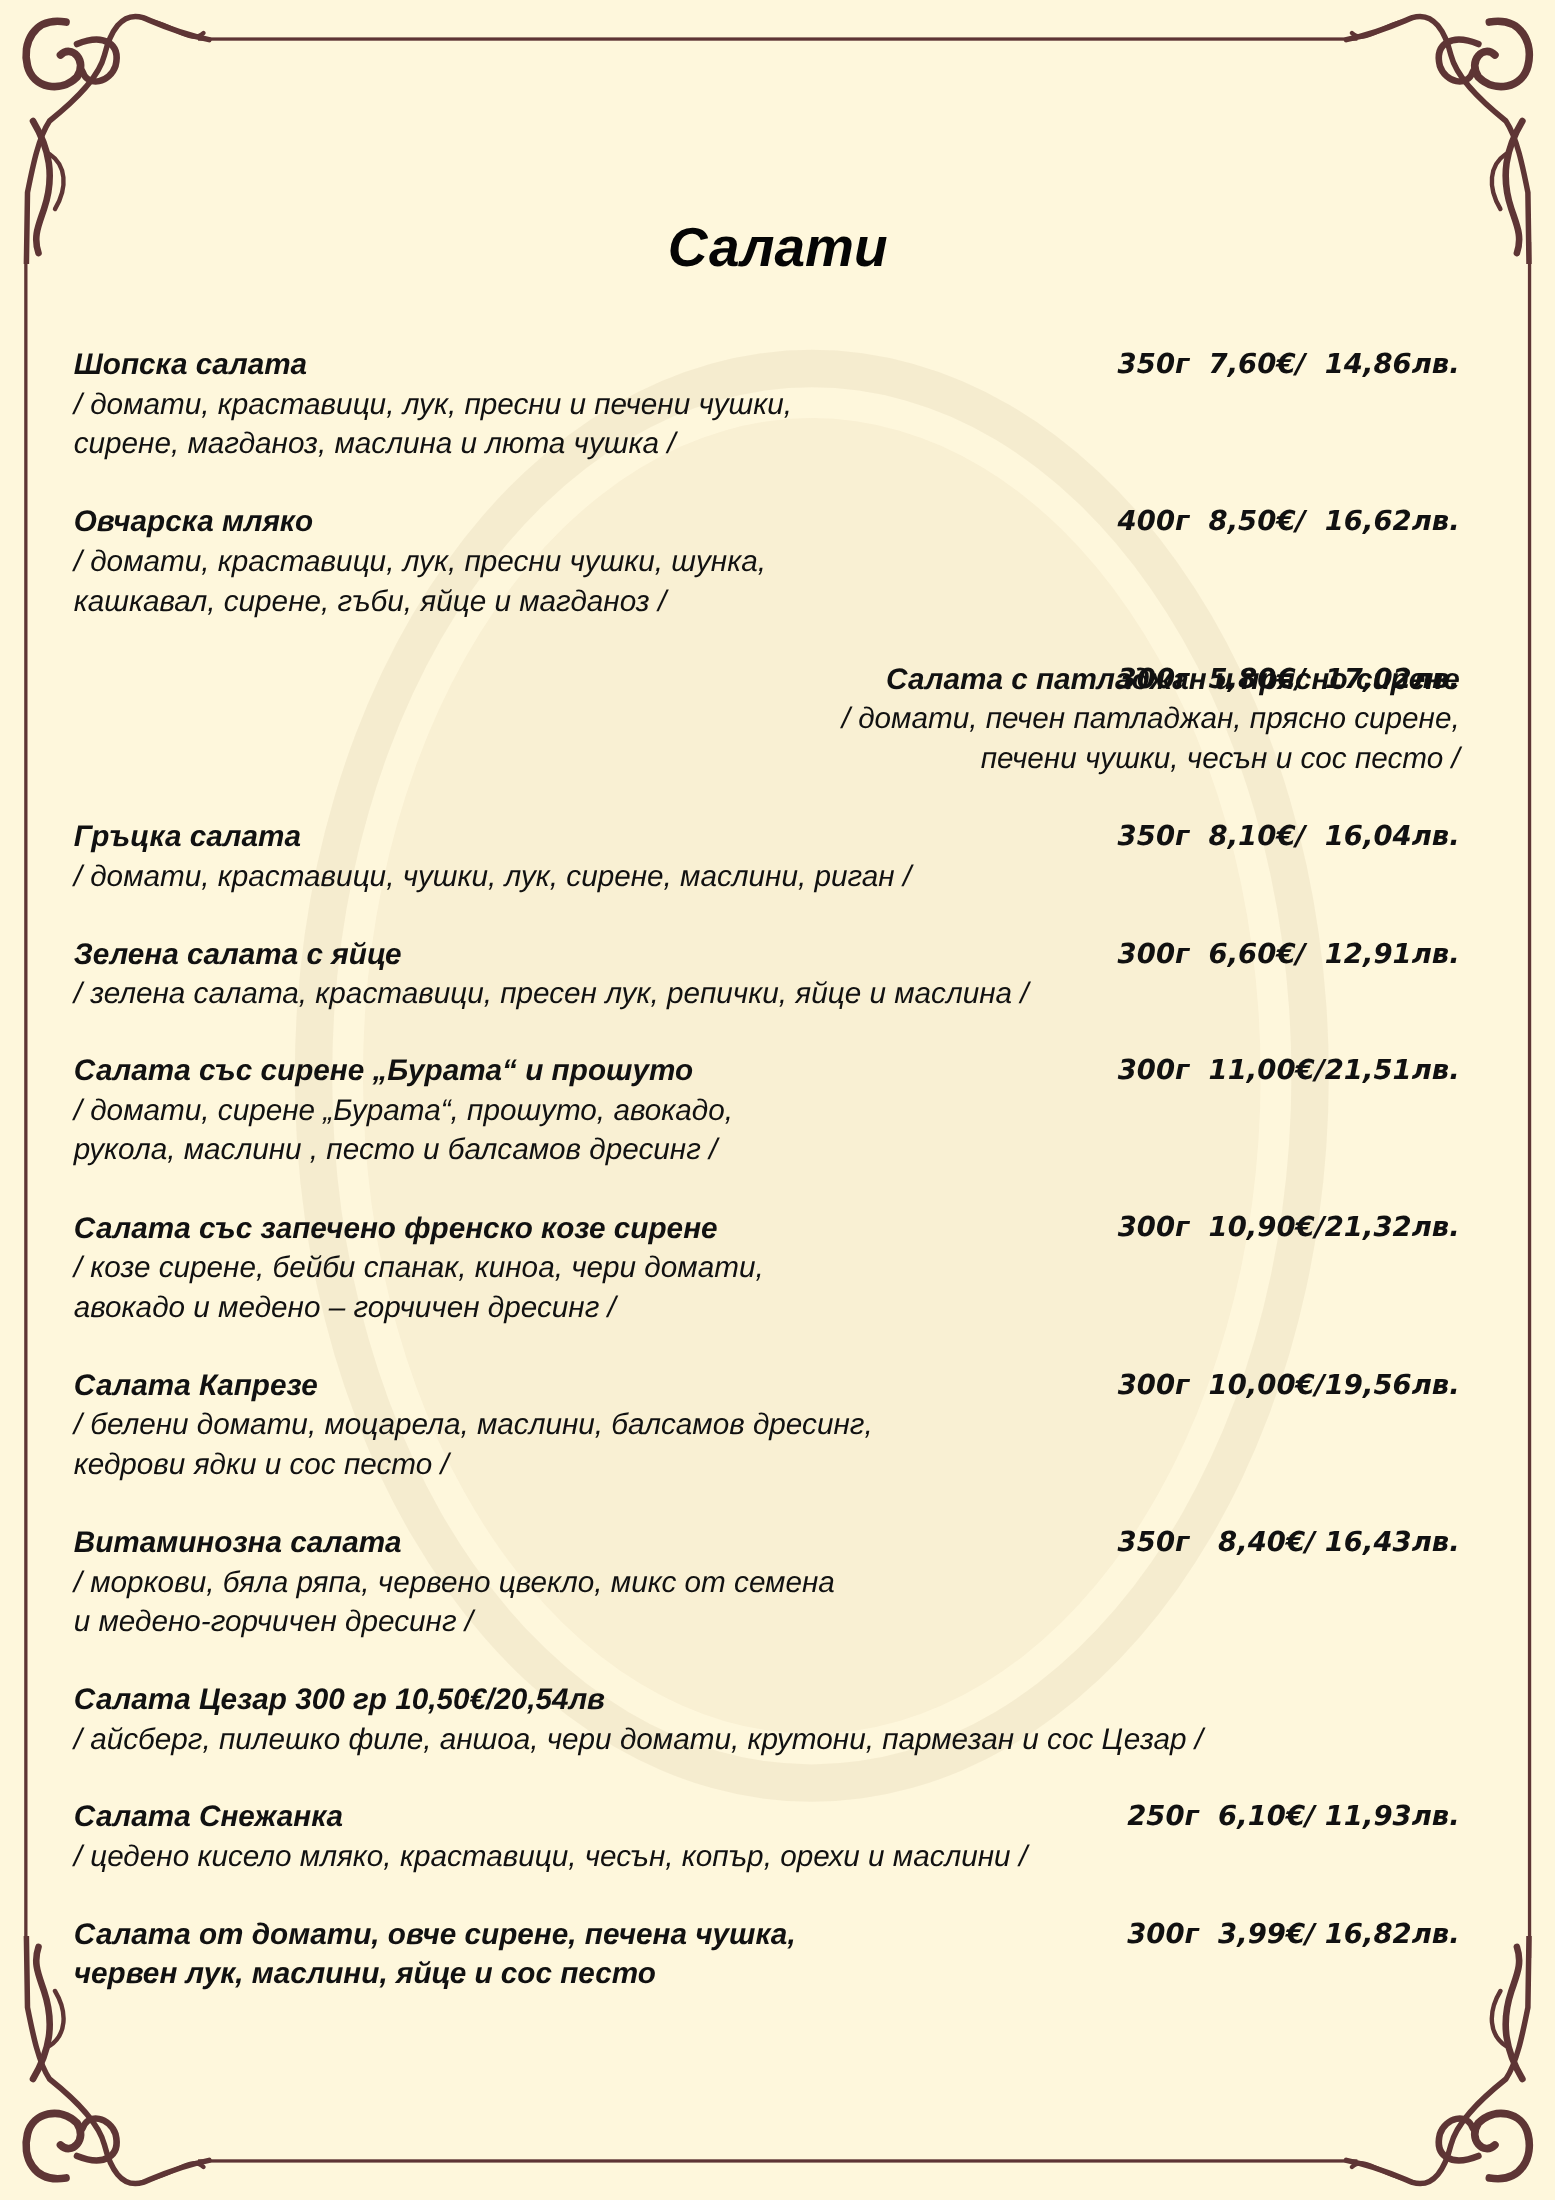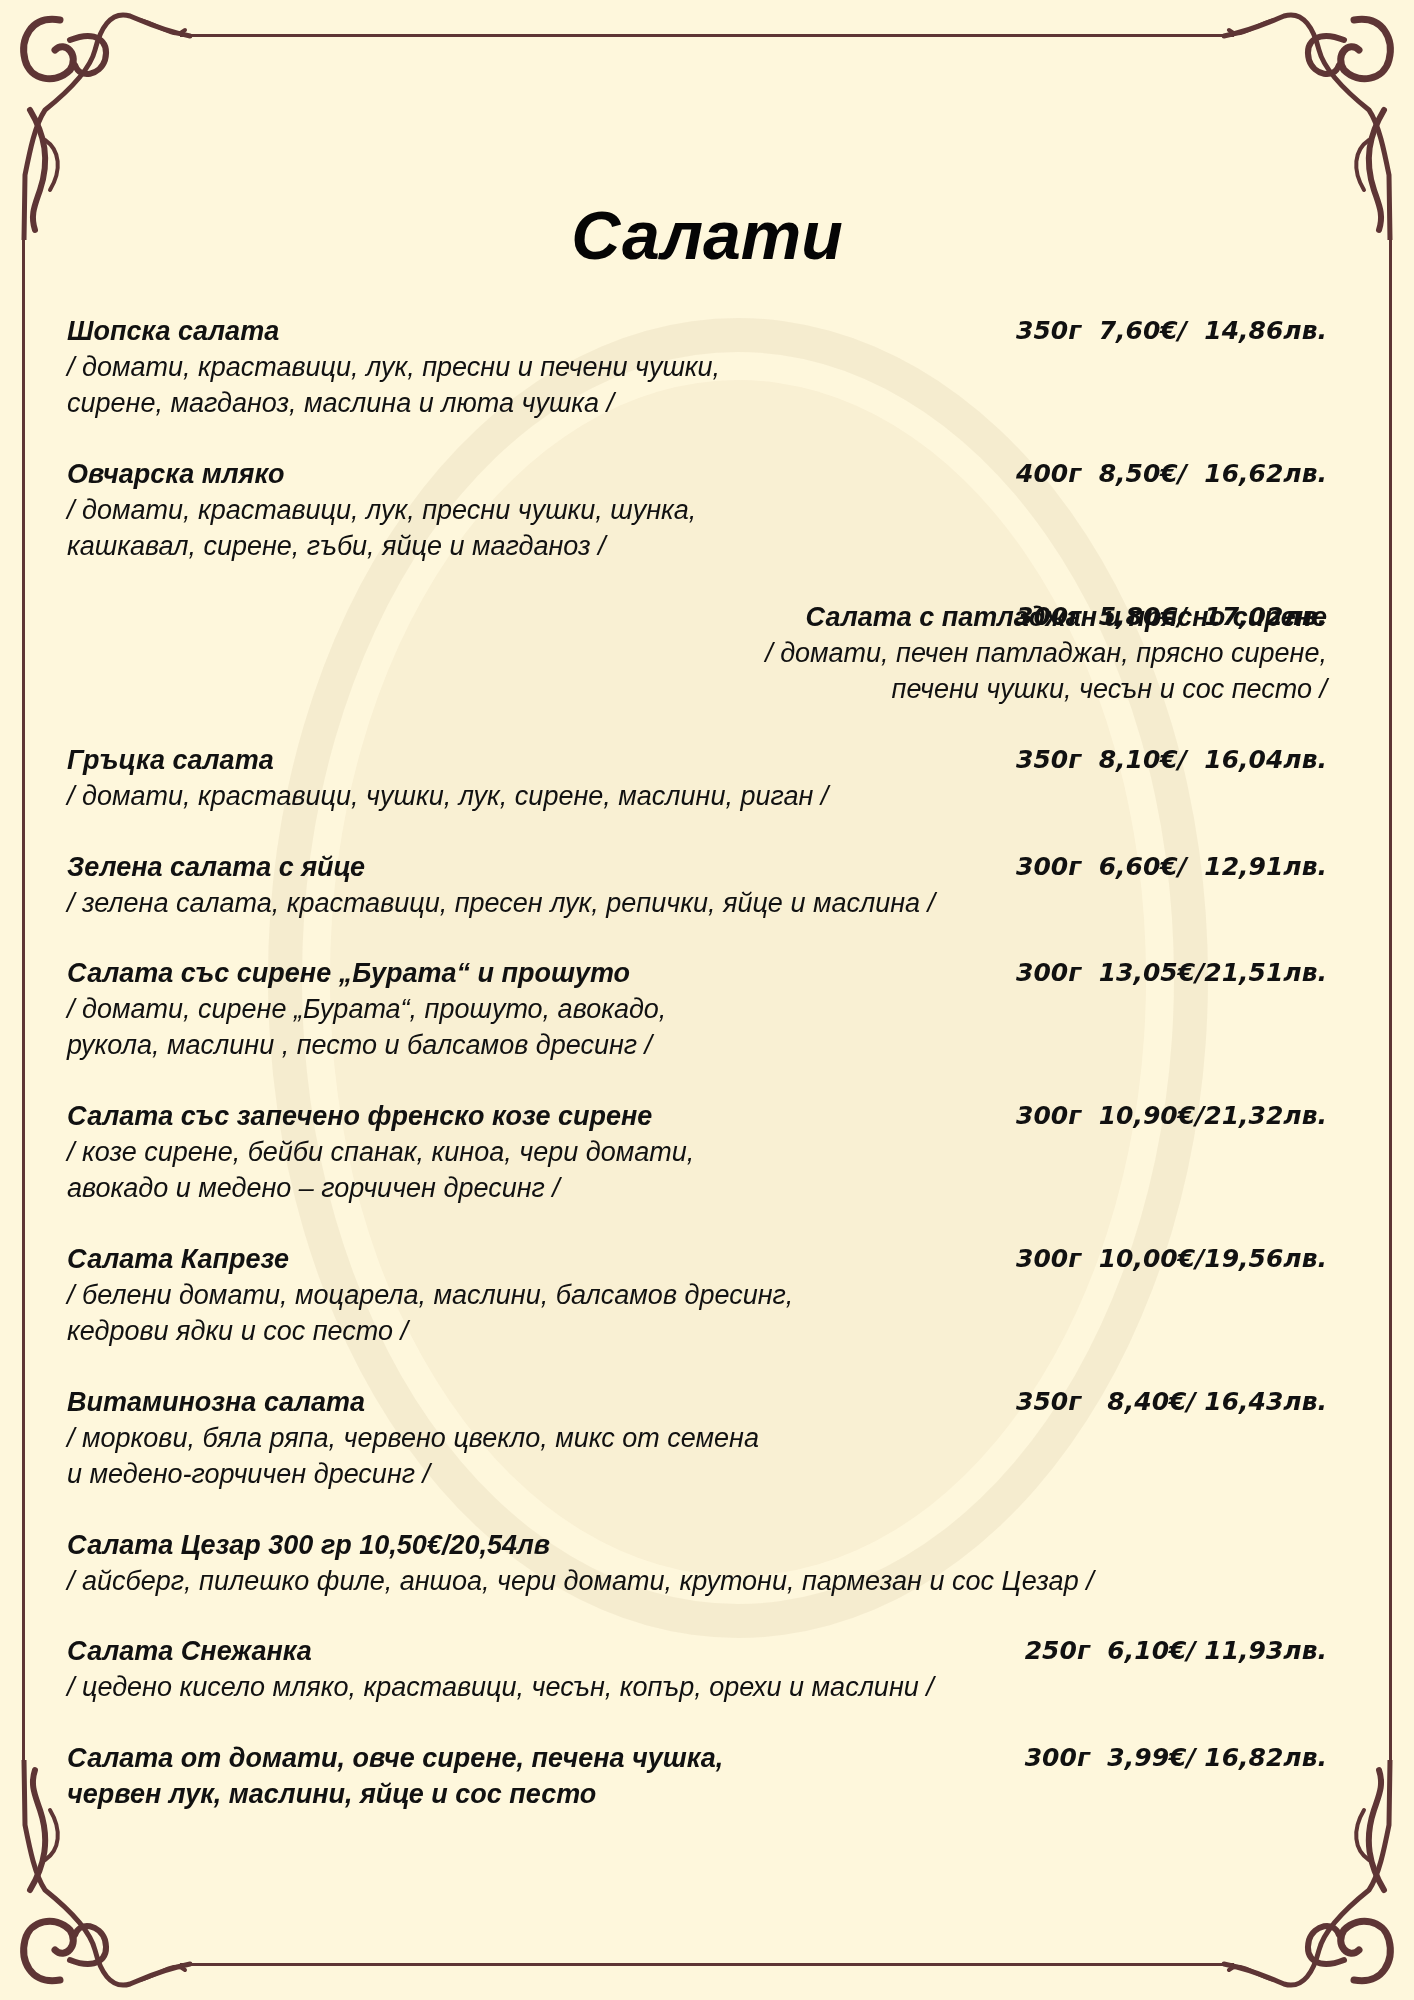--- a/index.html
+++ b/index.html
@@ -18,21 +18,21 @@
     box-sizing: border-box;
   }
   .watermark-inner {
     position: absolute; left: 330px; top: 380px; width: 816px; height: 1196px;
     border-radius: 50%;
     background: rgba(210,190,150,0.12);
   }
   .title {
     position: absolute; left: 0; width: 1414px; top: 196px; text-align: center;
     font-family: "Liberation Sans", sans-serif; font-weight: bold; font-style: italic;
-    font-size: 68px; color: #050505;
+    font-size: 50px; color: #050505;
   }
   .item { position: absolute; left: 67px; width: 1260px; }
   .item-name {
     font-family: "Liberation Sans", sans-serif; font-weight: bold; font-style: italic;
     font-size: 27px; line-height: 36px; height: 36px; white-space: nowrap; display: block;
   }
   .item-desc {
     font-family: "Liberation Sans", sans-serif; font-style: italic; font-weight: normal;
     font-size: 27px; line-height: 36px; white-space: nowrap; display: block;
   }
@@ -124,21 +124,21 @@
 </div>
 
 <div class="item" style="top:849px;">
   <span class="item-name">Зелена салата с яйце</span>
   <span class="item-price">300г  6,60€/  12,91лв.</span>
   <span class="item-desc">/ зелена салата, краставици, пресен лук, репички, яйце и маслина /</span>
 </div>
 
 <div class="item" style="top:955px;">
   <span class="item-name">Салата със сирене „Бурата“ и прошуто</span>
-  <span class="item-price">300г  13,05€/21,51лв.</span>
+  <span class="item-price">300г  11,00€/21,51лв.</span>
   <span class="item-desc">/ домати, сирене „Бурата“, прошуто, авокадо,</span>
   <span class="item-desc">рукола, маслини , песто и балсамов дресинг /</span>
 </div>
 
 <div class="item" style="top:1098px;">
   <span class="item-name">Салата със запечено френско козе сирене</span>
   <span class="item-price">300г  10,90€/21,32лв.</span>
   <span class="item-desc">/ козе сирене, бейби спанак, киноа, чери домати,</span>
   <span class="item-desc">авокадо и медено – горчичен дресинг /</span>
 </div>

